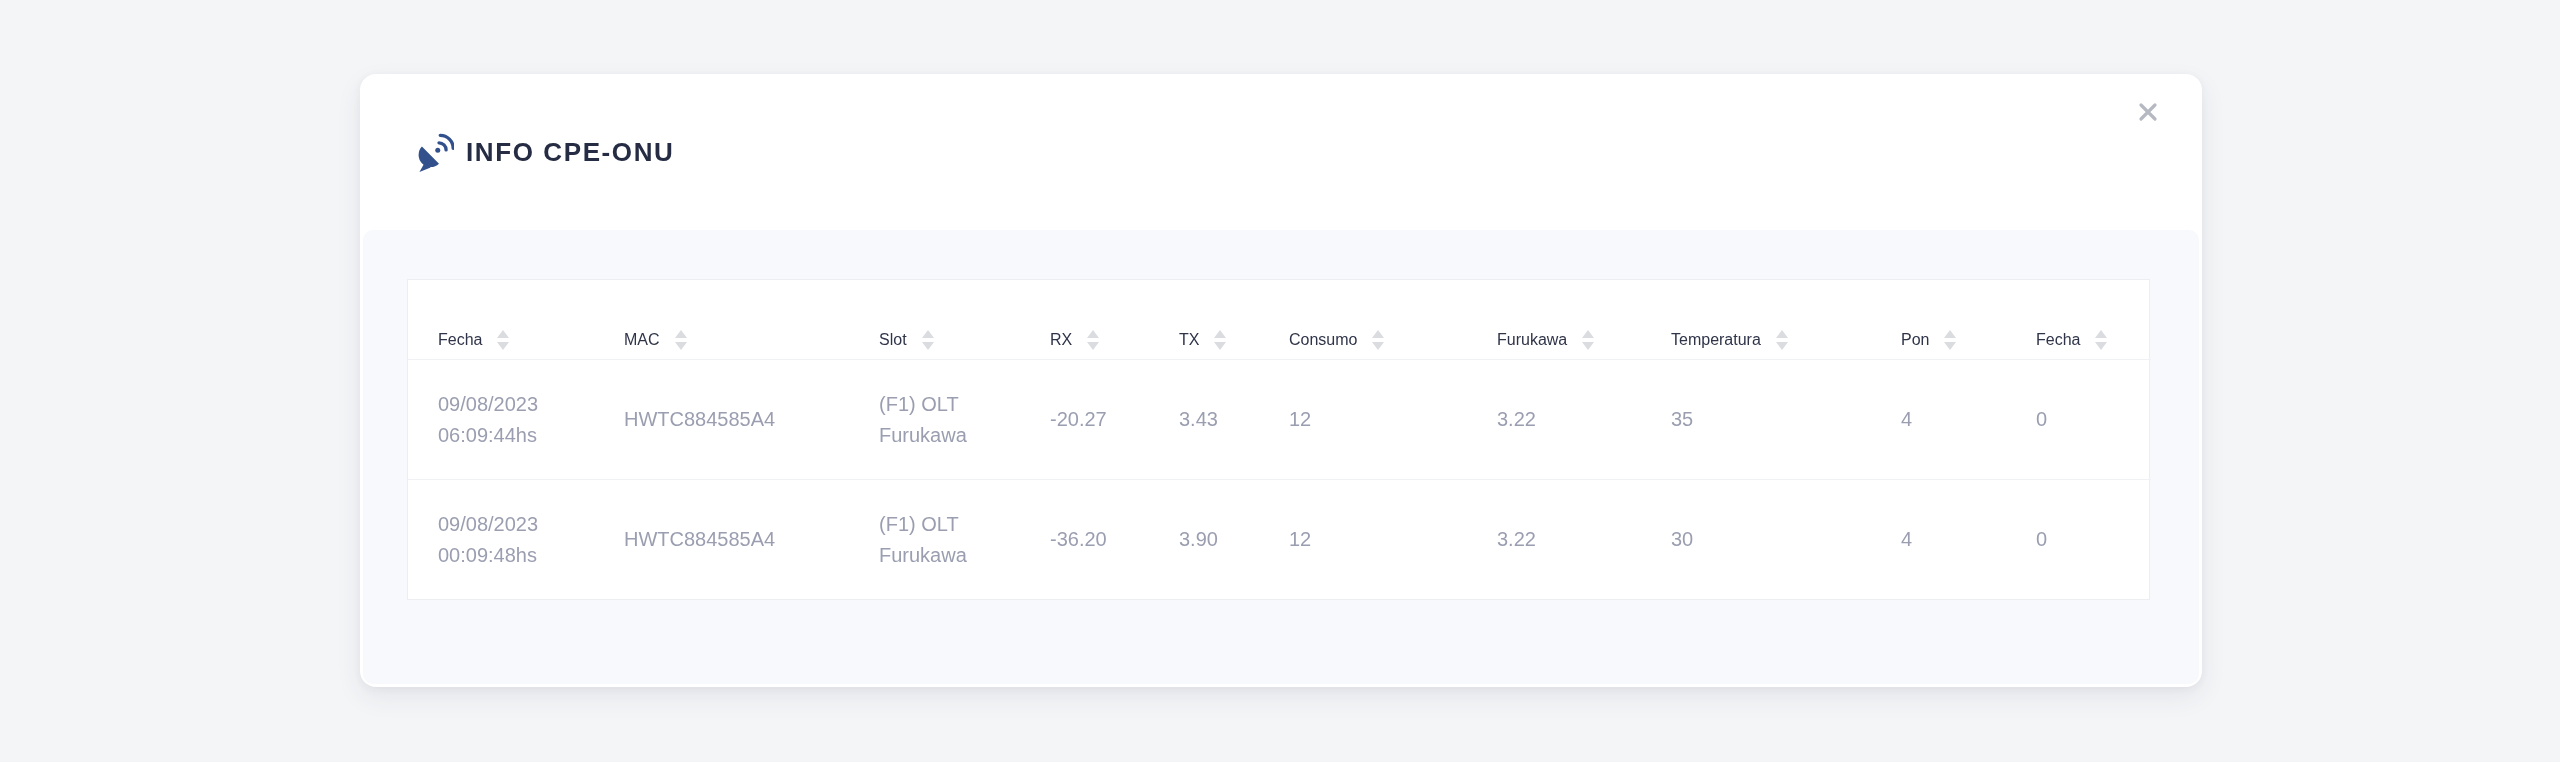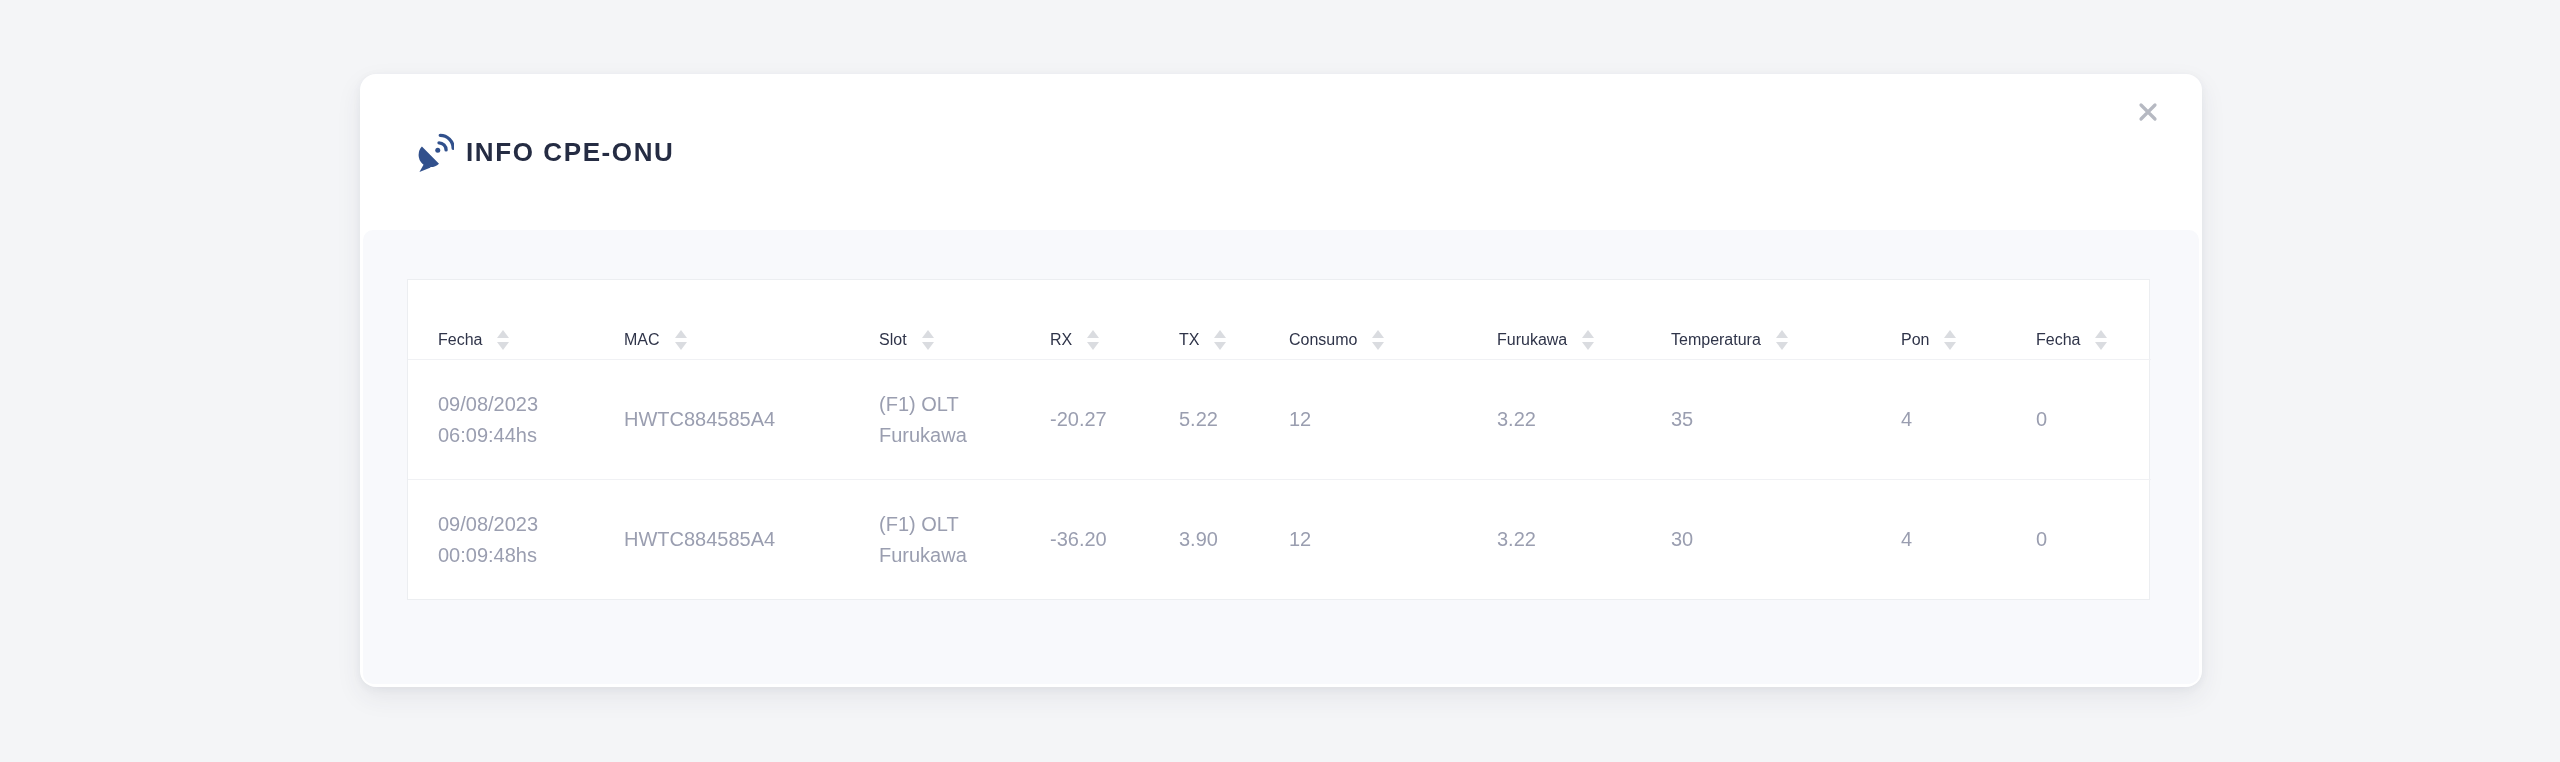--- a/index.html
+++ b/index.html
@@ -275,21 +275,21 @@
           </tr>
         </thead>
         <tbody>
           <tr>
             <td>09/08/2023
 06:09:44hs</td>
             <td>HWTC884585A4</td>
             <td>(F1) OLT
 Furukawa</td>
             <td>-20.27</td>
-            <td>5.22</td>
+            <td>3.43</td>
             <td>12</td>
             <td>3.22</td>
             <td>35</td>
             <td>4</td>
             <td>0</td>
           </tr>
           <tr>
             <td>09/08/2023
 00:09:48hs</td>
             <td>HWTC884585A4</td>

